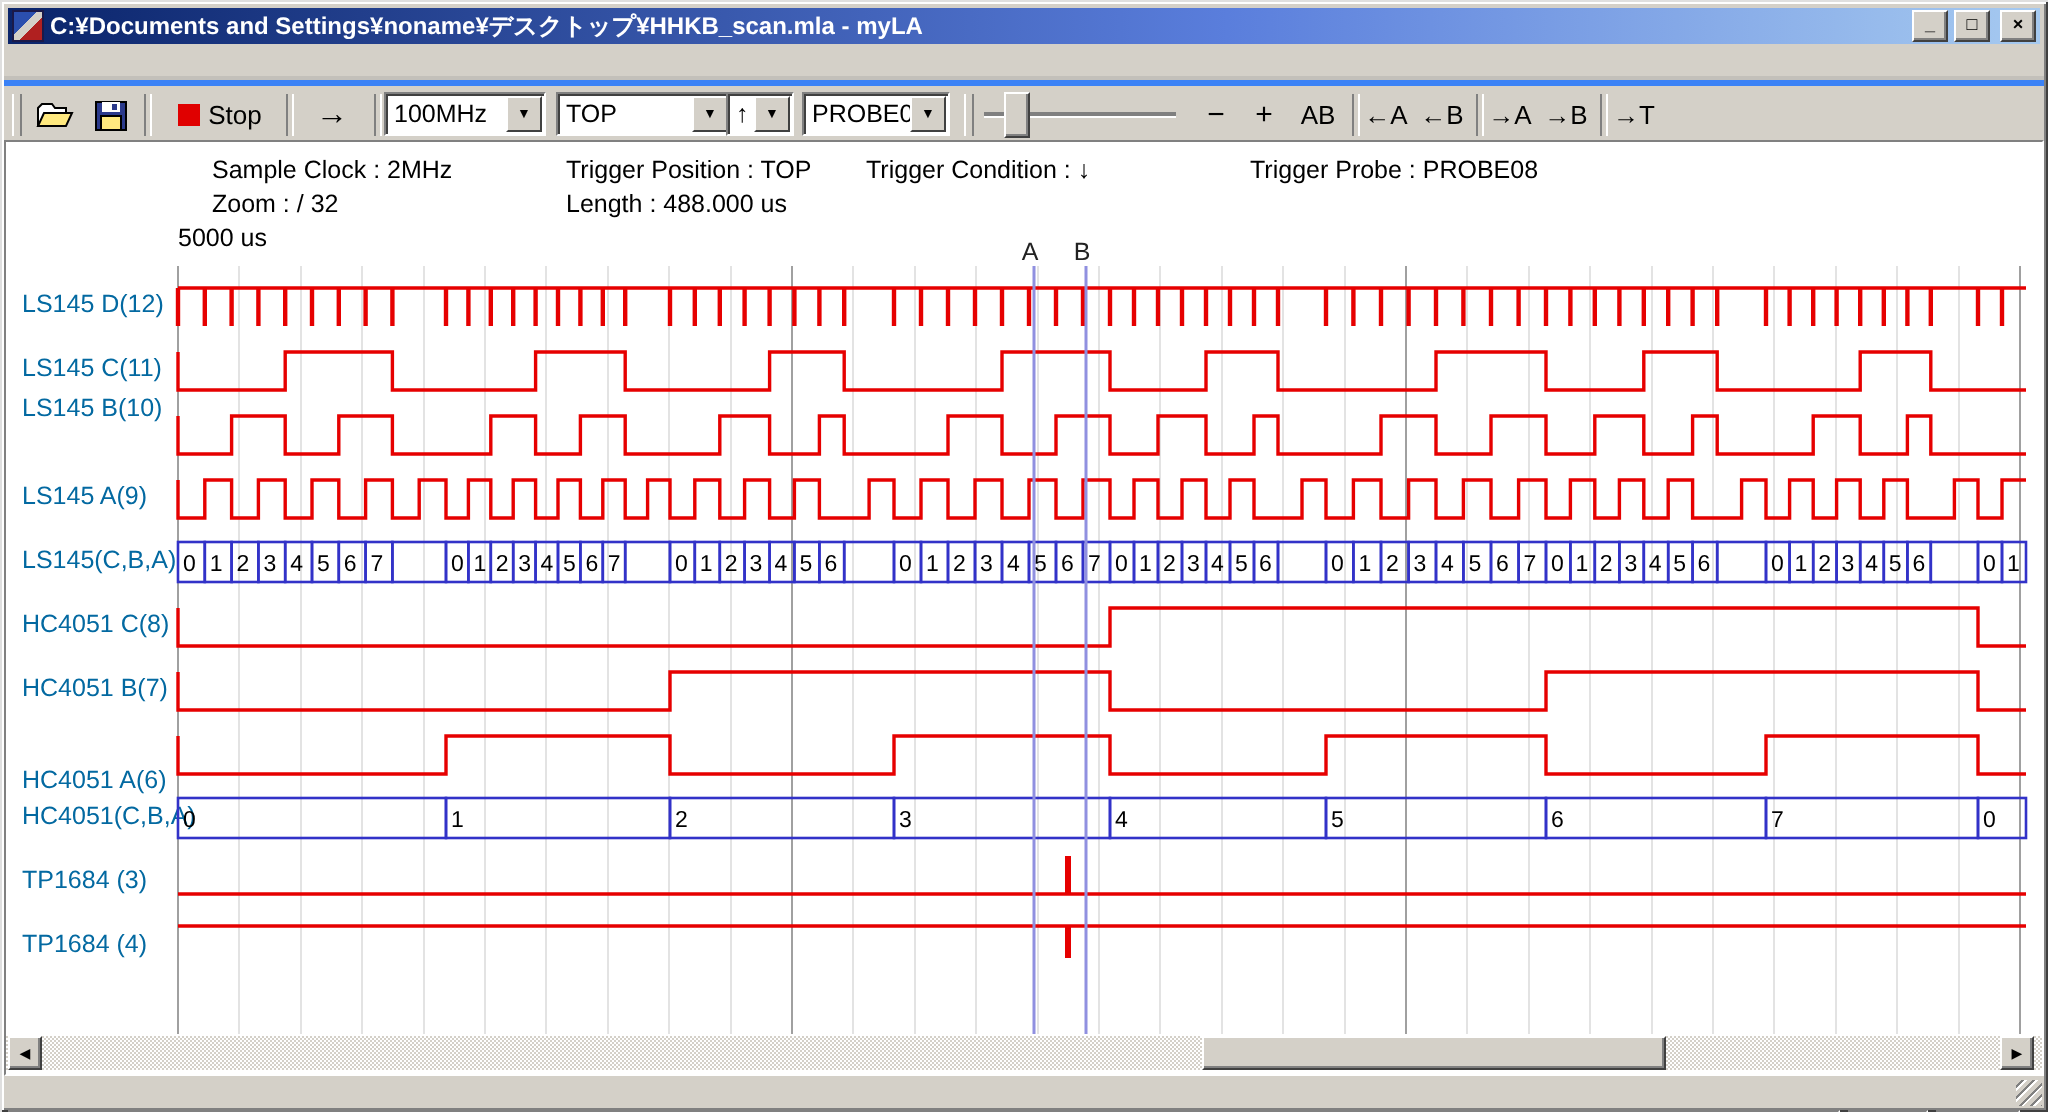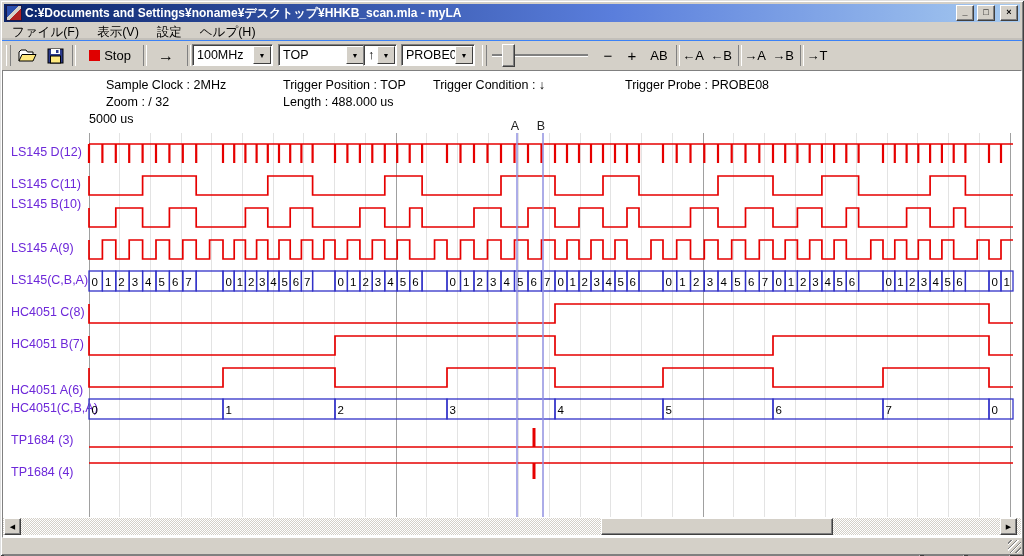--- a/index.html
+++ b/index.html
@@ -15,41 +15,41 @@
   .title-text{flex:1;overflow:hidden;text-overflow:ellipsis;}
   .winbtn{width:16px;height:14px;flex:0 0 auto;background:#d4d0c8;border:1px solid;
           border-color:#ffffff #404040 #404040 #ffffff;box-shadow:inset -1px -1px 0 #808080;
           color:#000;font-size:9px;line-height:12px;text-align:center;font-weight:bold;}
   .winbtn.close{margin-left:2px;}
   
   .menubar{position:absolute;left:3px;top:23px;height:18px;display:flex;align-items:center;font-size:12.5px;color:#000;}
   .menu-item{padding:1px 9px;}
   
   .toolbar{position:absolute;left:2px;top:40px;width:1020px;height:29px;
-           border-top:1px solid #3b82f6;box-shadow:0 -2px 0 #80808033;}
+           border-top:3px solid #3b82f6;box-shadow:0 -2px 0 #80808033;}
   .tgrip{position:absolute;top:4px;width:3px;height:21px;border-left:1px solid #ffffff;border-right:1px solid #808080;}
   .tsep{position:absolute;top:4px;width:2px;height:21px;border-left:1px solid #808080;border-right:1px solid #ffffff;}
   .tbtn{position:absolute;top:3px;height:23px;display:flex;align-items:center;justify-content:center;
         gap:4px;font-size:13px;color:#000;background:transparent;border:1px solid transparent;box-sizing:border-box;}
   .stop-sq{width:11px;height:11px;background:#e00000;flex:0 0 auto;}
   .combo{position:absolute;top:3px;height:22px;background:#fff;border:1px solid;
          border-color:#808080 #ffffff #ffffff #808080;box-sizing:border-box;
          box-shadow:inset 1px 1px 0 #404040;}
   .combo .val{position:absolute;left:4px;top:3px;font-size:12.5px;color:#000;white-space:nowrap;}
   .combo .dbtn{position:absolute;right:1px;top:1px;bottom:1px;width:16px;background:#d4d0c8;
          border:1px solid;border-color:#ffffff #404040 #404040 #ffffff;
          display:flex;align-items:center;justify-content:center;font-size:7px;color:#000;}
   .slider-track{position:absolute;top:13px;height:2px;background:#808080;border-bottom:1px solid #fff;}
   .slider-thumb{position:absolute;top:3px;width:11px;height:21px;background:#d4d0c8;border:1px solid;
          border-color:#ffffff #404040 #404040 #ffffff;box-shadow:inset -1px -1px 0 #808080;}
   
   .client{position:absolute;left:2px;top:70px;width:1020px;height:468px;background:#ffffff;
           border:1px solid;border-color:#808080 #ffffff #ffffff #808080;box-sizing:border-box;}
   .hdr{position:absolute;font-size:12.5px;color:#000;white-space:nowrap;}
-  .chlabel{position:absolute;left:8px;font-size:12.5px;color:#6d28d9;white-space:nowrap;}
+  .chlabel{position:absolute;left:8px;font-size:12.5px;color:#0369a1;white-space:nowrap;}
   .plot-svg{position:absolute;left:0;top:0;}
   
   .hscroll{position:absolute;left:0;top:447px;width:1018px;height:17px;}
   .track{position:absolute;left:0;top:0;right:0;bottom:0;background:#d4d0c8;
          background-image:linear-gradient(45deg,#ffffff 25%,transparent 25% 75%,#ffffff 75%),
                           linear-gradient(45deg,#ffffff 25%,transparent 25% 75%,#ffffff 75%);
          background-size:2px 2px;background-position:0 0,1px 1px;}
   .sbtn{position:absolute;top:0;width:17px;height:17px;background:#d4d0c8;border:1px solid;
         border-color:#ffffff #404040 #404040 #ffffff;box-shadow:inset -1px -1px 0 #808080;
         display:flex;align-items:center;justify-content:center;font-size:7px;color:#000;box-sizing:border-box;}
@@ -68,26 +68,20 @@
 <div class="win">
 
   <div class="titlebar">
     <div class="appicon"></div>
     <div class="title-text">C:¥Documents and Settings¥noname¥デスクトップ¥HHKB_scan.mla - myLA</div>
     <div class="winbtn">_</div>
     <div class="winbtn">□</div>
     <div class="winbtn close">×</div>
   </div>
 
-  <div class="menubar">
-    <span class="menu-item">ファイル(F)</span>
-    <span class="menu-item">表示(V)</span>
-    <span class="menu-item">設定</span>
-    <span class="menu-item">ヘルプ(H)</span>
-  </div>
 
   <div class="toolbar">
     <div class="tgrip" style="left:4px"></div>
     <div class="tbtn" style="left:13px;width:26px">
       <svg width="20" height="16">
         <path d="M1 13 L1 4 L3 2 L8 2 L9.5 4 L15 4 L15 6" fill="#ffffff" stroke="#000000"></path>
         <path d="M1 13 L4 6.5 L18 6.5 L15 13 Z" fill="#ffe97f" stroke="#000000"></path>
       </svg>
     </div>
     <div class="tbtn" style="left:40px;width:26px">

